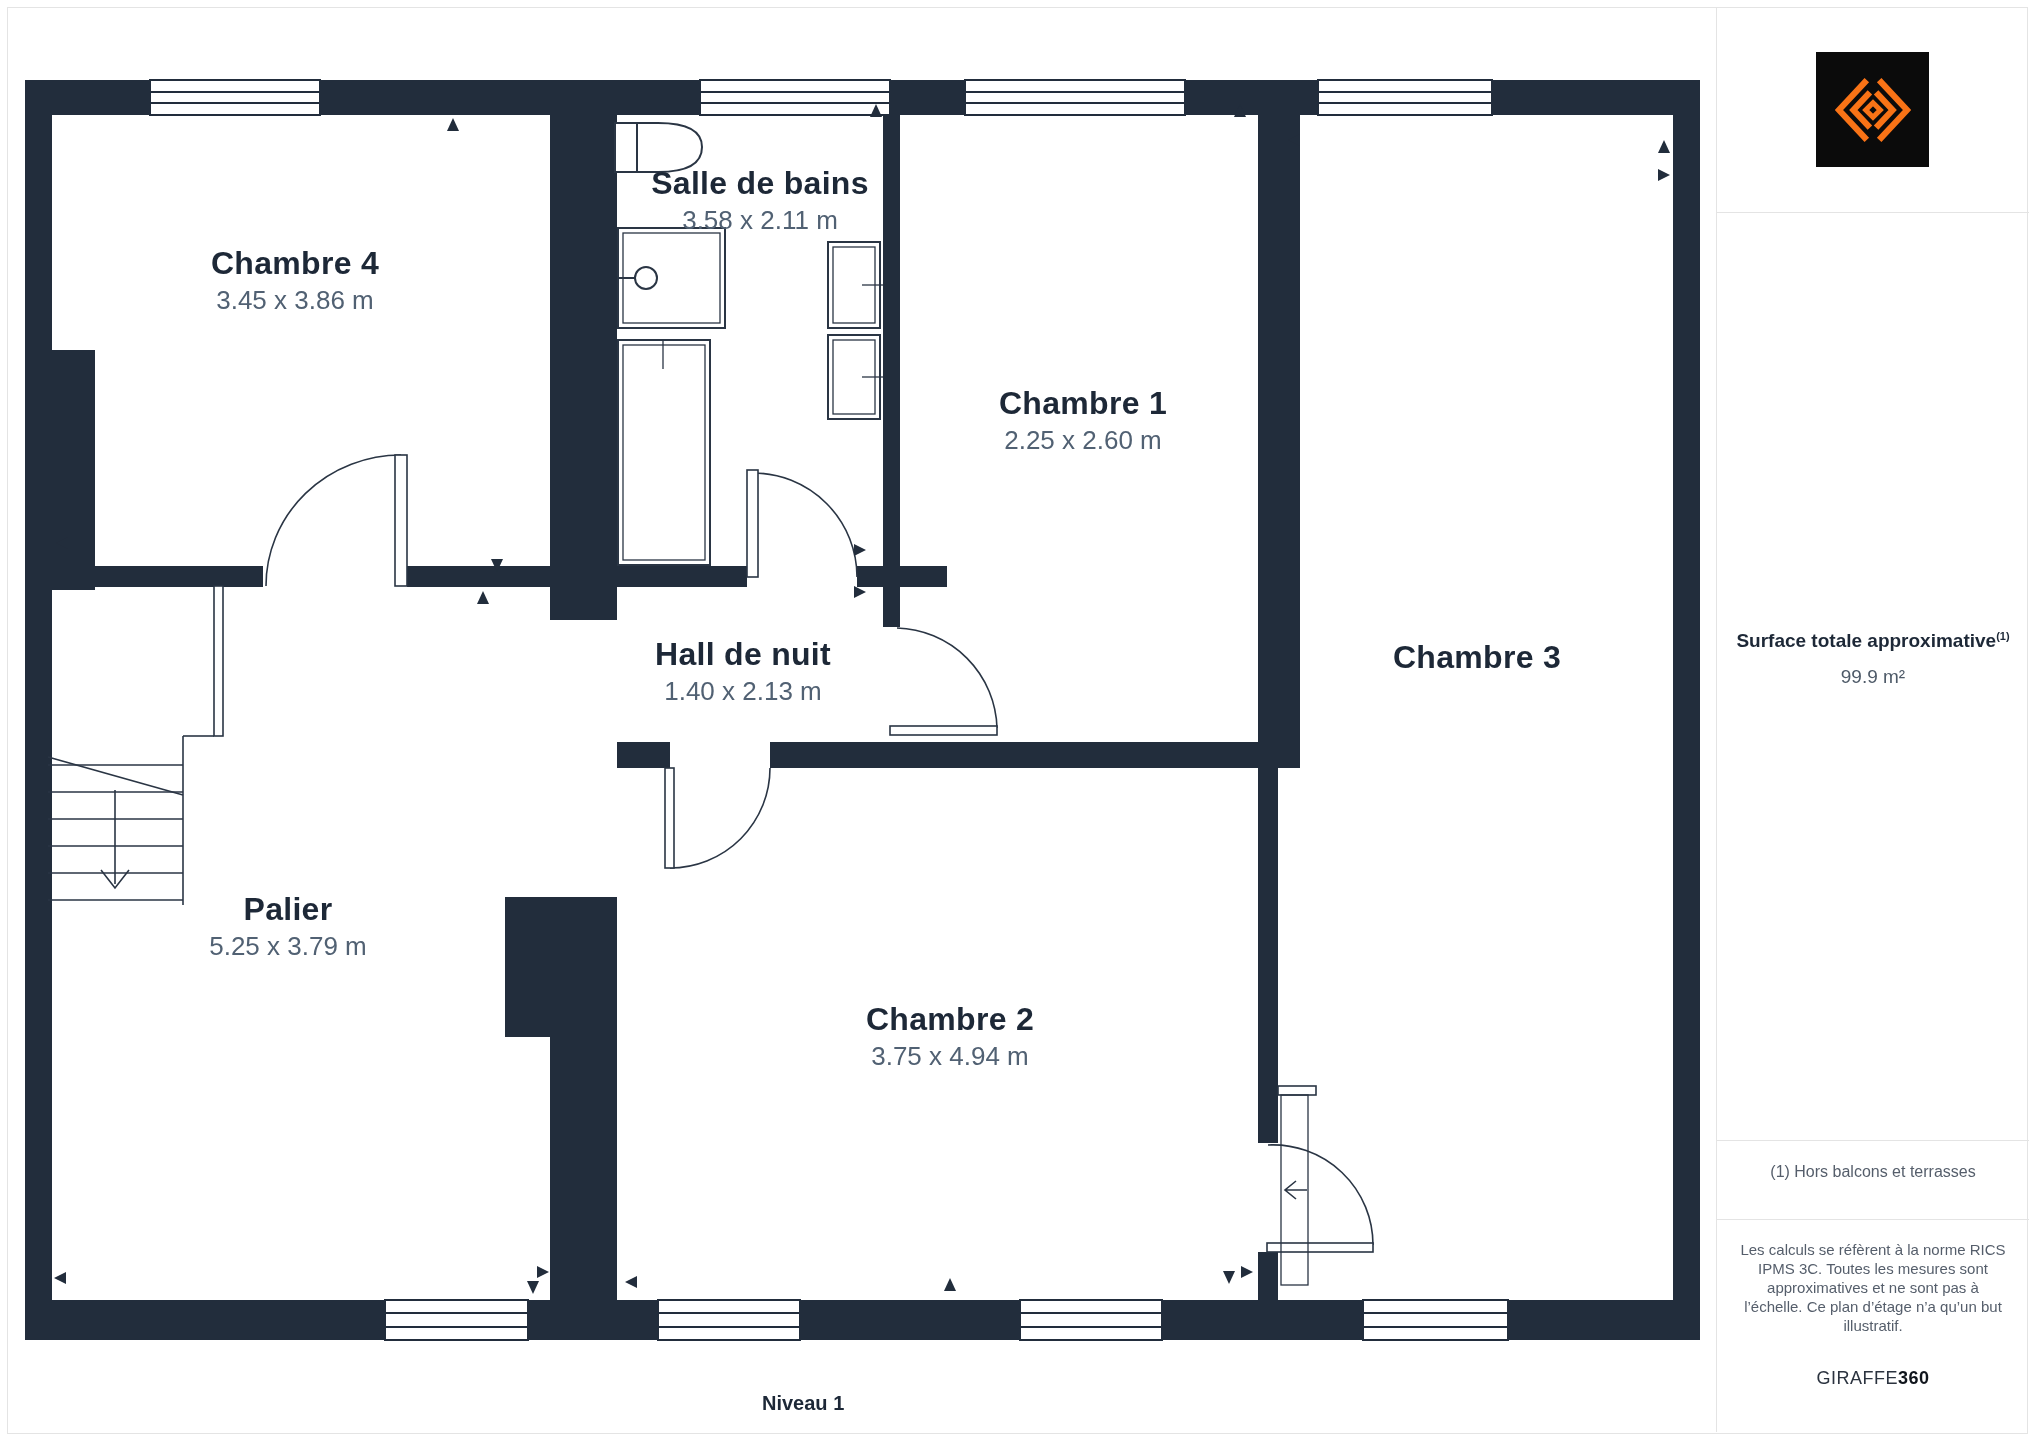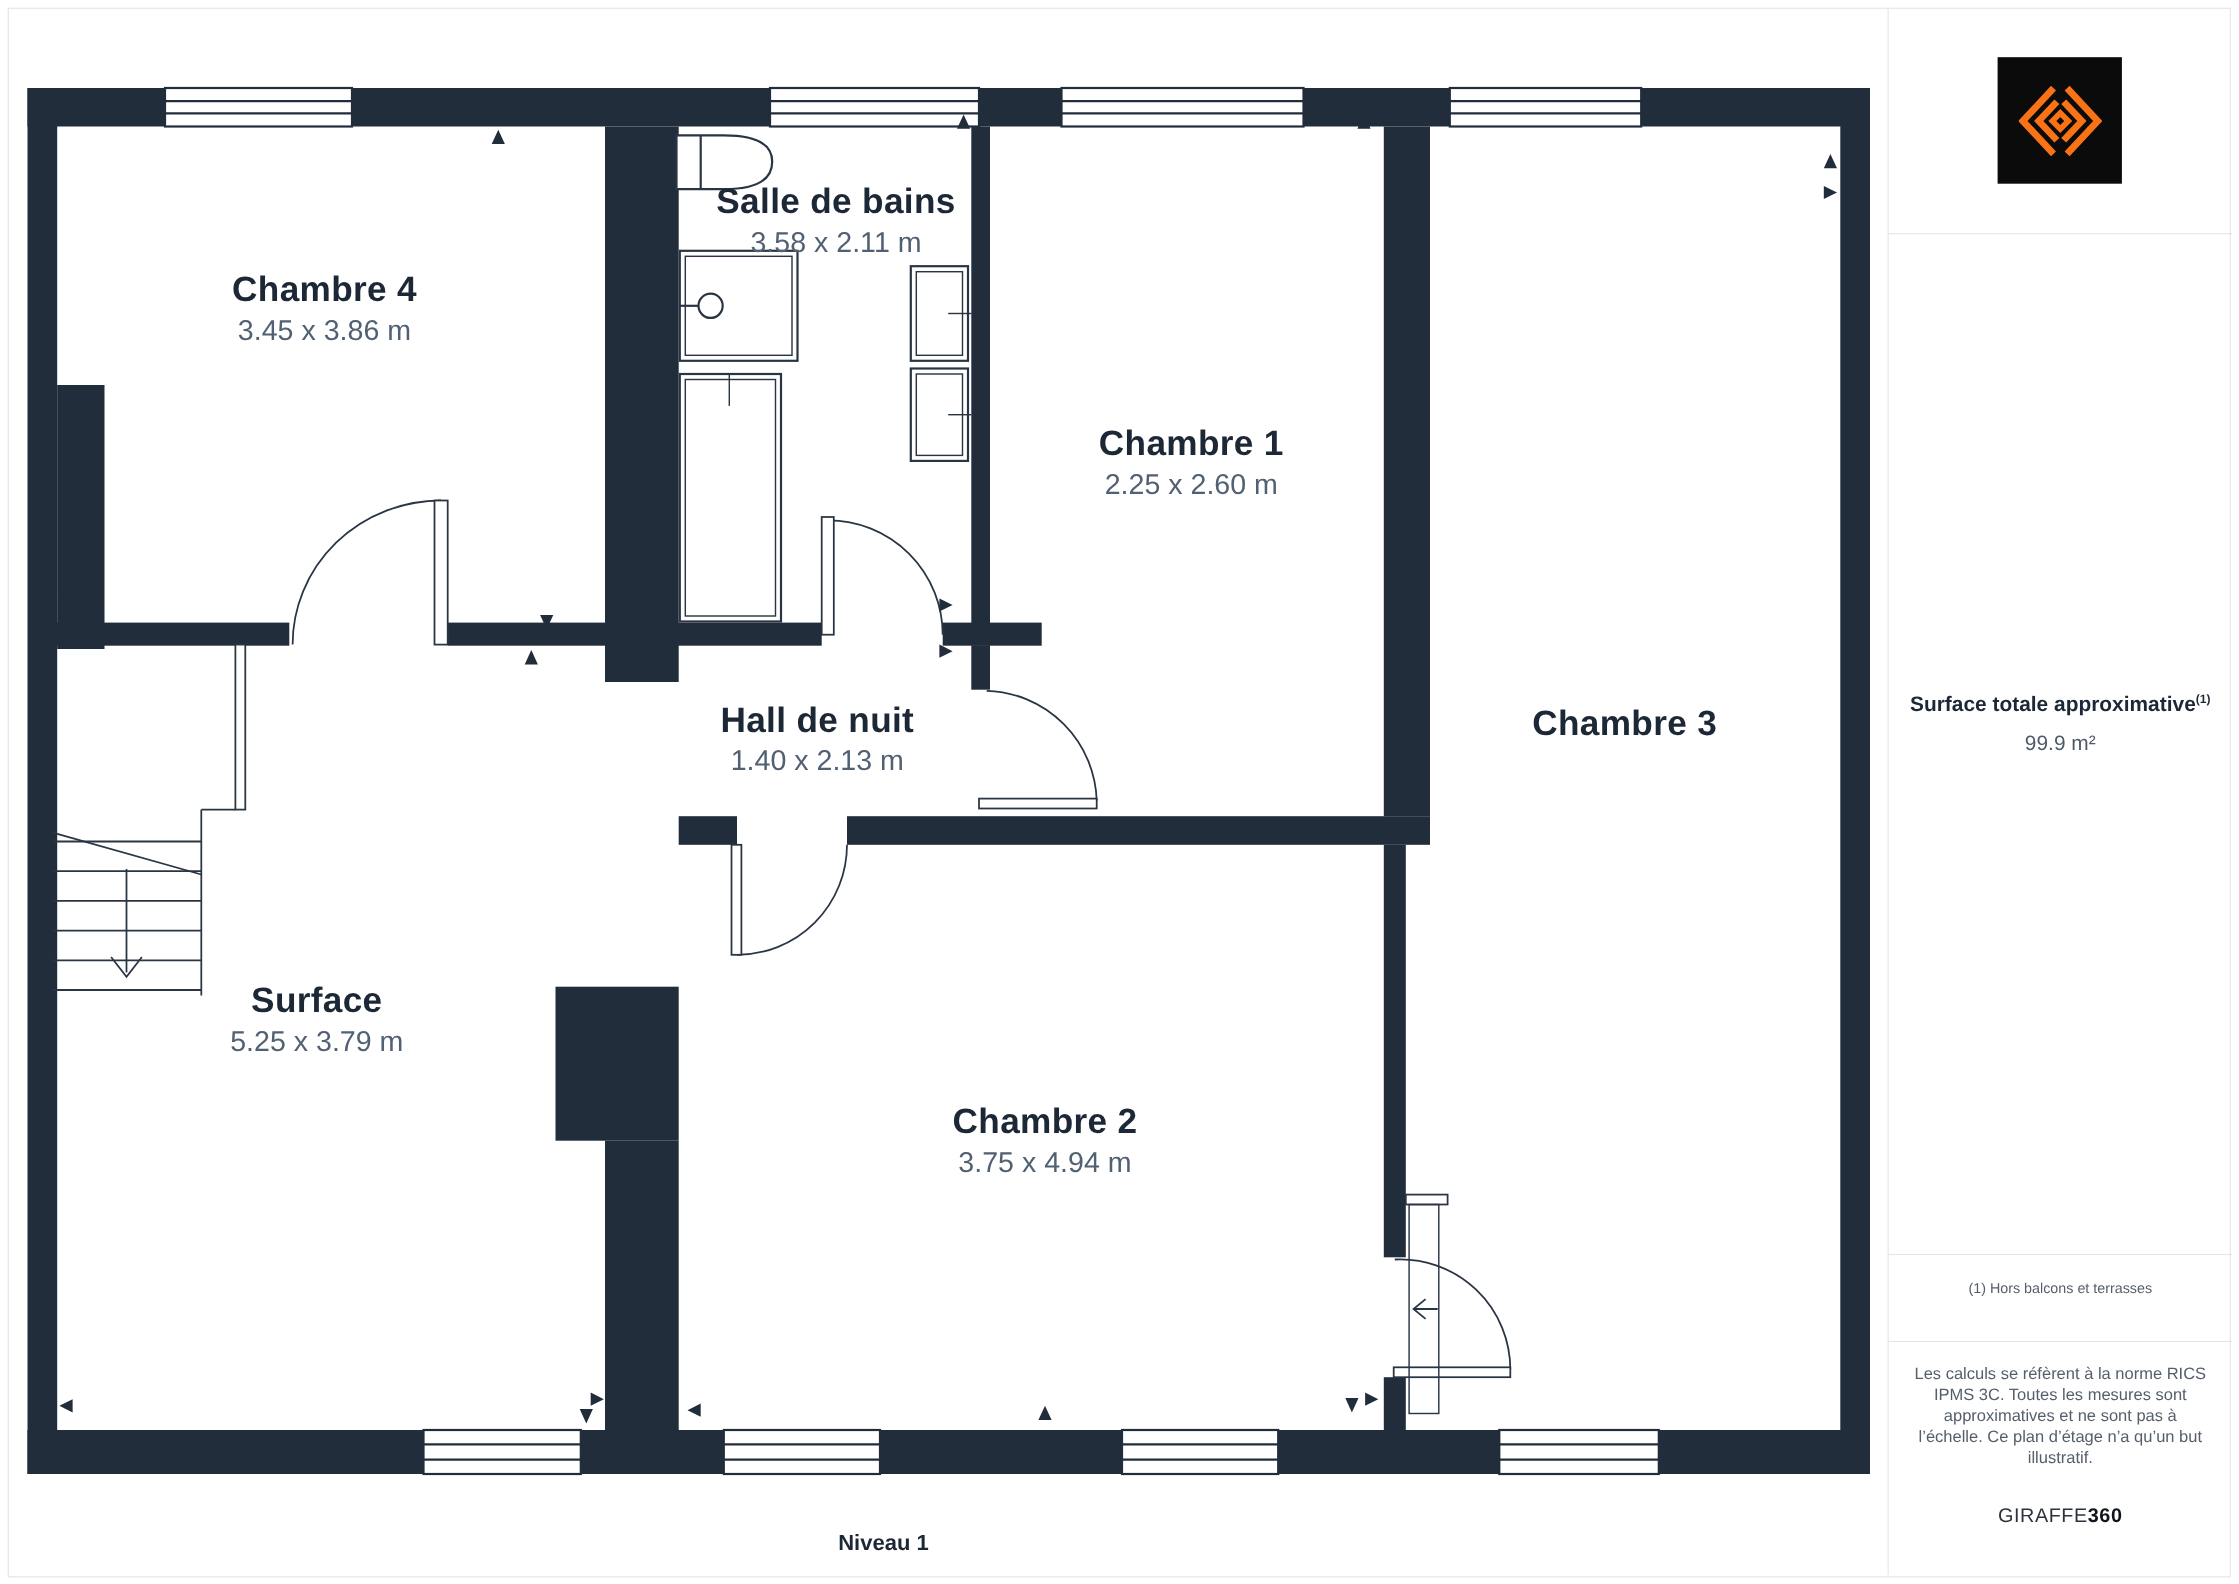--- a/index.html
+++ b/index.html
@@ -14,21 +14,21 @@
   .room-label .room-dims{display:block;font-size:26px;font-weight:400;color:#516173;line-height:40px;}
   #floor-label{position:absolute;left:762px;top:1392px;width:200px;font-size:20px;font-weight:700;color:#1d2837;}
   
   #sidebar{position:absolute;left:1716px;top:8px;width:312px;height:1424px;border-left:1px solid #e4e4e4;}
   .sb-divider{position:absolute;left:0;width:312px;height:1px;background:#e4e4e4;}
   #logo-box{position:absolute;left:99px;top:44px;width:113px;height:115px;background:#0b0b0b;display:flex;align-items:center;justify-content:center;}
   #surface-block{position:absolute;left:0;top:622px;width:312px;text-align:center;}
   #surface-title{font-size:19px;font-weight:700;color:#1d2837;}
   #surface-title sup{font-size:11px;font-weight:700;}
   #surface-value{margin-top:14px;font-size:19px;font-weight:400;color:#4e5a68;}
-  #footnote{position:absolute;left:0;top:1155px;width:312px;text-align:center;font-size:13px;color:#555e6b;}
+  #footnote{position:absolute;left:0;top:1155px;width:312px;text-align:center;font-size:16px;color:#555e6b;}
   #disclaimer{position:absolute;left:20px;top:1232px;width:272px;text-align:center;font-size:15px;line-height:19px;color:#555e6b;}
   #brand{position:absolute;left:0;top:1360px;width:312px;text-align:center;font-size:18px;letter-spacing:.5px;}
   #brand .brand-name{font-weight:400;color:#2b333f;}
   #brand .brand-number{font-weight:700;color:#10151c;}
 </style>
 </head>
 <body>
 
 <div id="canvas">
 
@@ -208,21 +208,21 @@
     <span class="room-dims">2.25 x 2.60 m</span>
   </div>
   <div class="room-label" style="left:593px;top:637px;width:300px;">
     <span class="room-name">Hall de nuit</span>
     <span class="room-dims">1.40 x 2.13 m</span>
   </div>
   <div class="room-label" style="left:1327px;top:640px;width:300px;">
     <span class="room-name">Chambre 3</span>
   </div>
   <div class="room-label" style="left:138px;top:892px;width:300px;">
-    <span class="room-name">Surface</span>
+    <span class="room-name">Palier</span>
     <span class="room-dims">5.25 x 3.79 m</span>
   </div>
   <div class="room-label" style="left:800px;top:1002px;width:300px;">
     <span class="room-name">Chambre 2</span>
     <span class="room-dims">3.75 x 4.94 m</span>
   </div>
 
   <div id="floor-label">Niveau 1</div>
 
   <div id="sidebar">

